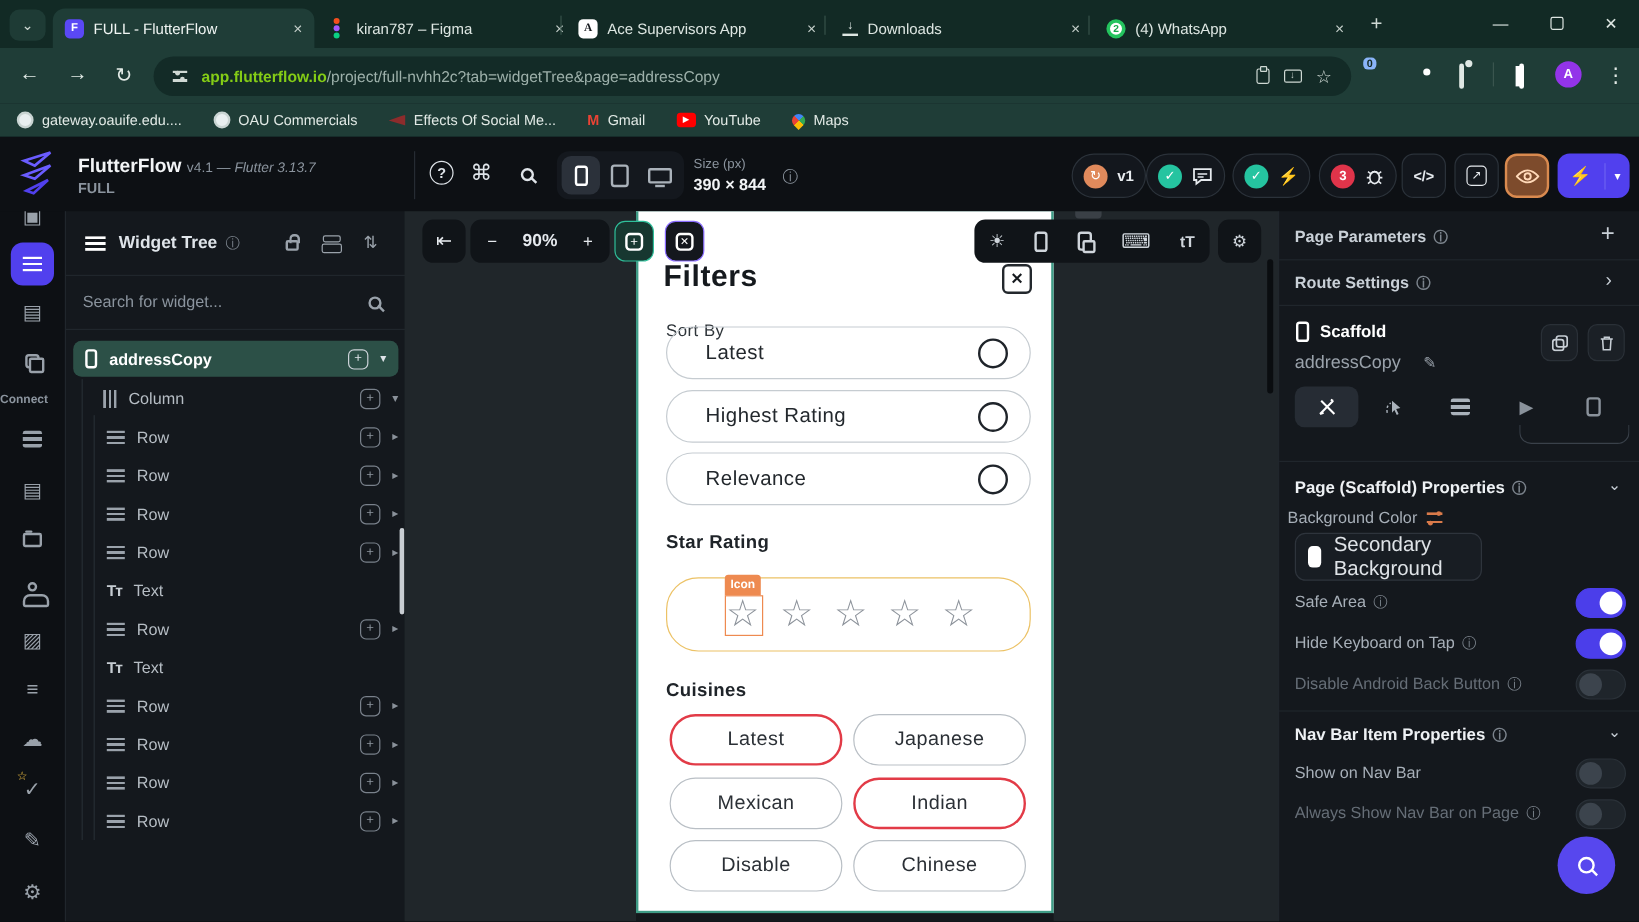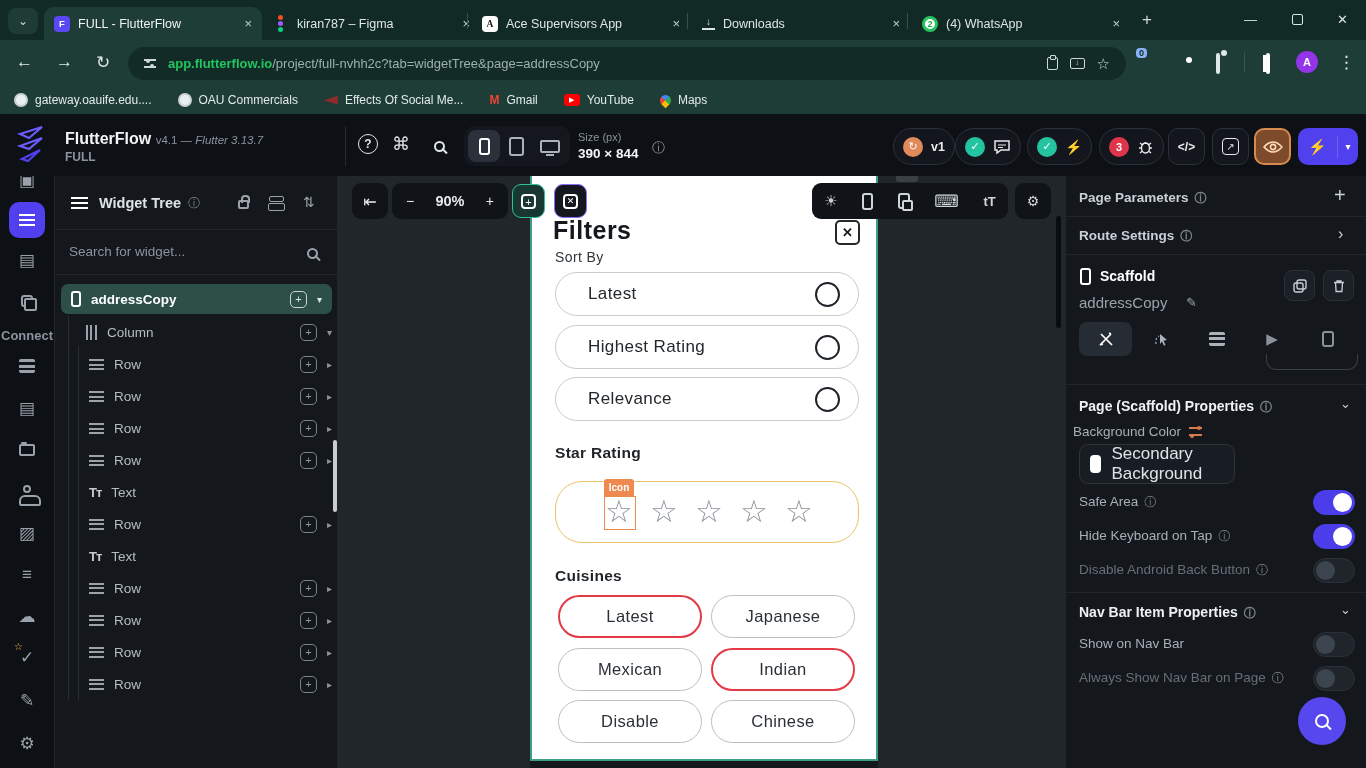--- a/index.html
+++ b/index.html
@@ -22,21 +22,21 @@
   .fv.wa{background:#fff;border:3px solid #24c35e;border-radius:50%;color:#17a74a;font-size:8.5px}
   .newtab{position:absolute;left:1142px;top:10px;font-size:17px;color:#cfd9d4}
   .winbtn{position:absolute;top:12px;font-size:13px;color:#dde6e2}
   .maxico{position:absolute;top:14px;width:11px;height:11px;border:1.5px solid #dde6e2;border-radius:2px}
   #toolbar{position:absolute;left:0;top:40px;width:1366px;height:46px;background:#1f3d37}
   .navic{position:absolute;top:52px;font-size:17px;color:#e2eae6}
   #urlpill{position:absolute;left:128px;top:47px;width:998px;height:33px;border-radius:17px;background:#132b27;display:flex;align-items:center;padding:0 16px;gap:12px}
   .tune{width:12px;height:10px;background:linear-gradient(#cfd9d4 0 2px,transparent 2px 7px,#cfd9d4 7px 9px,transparent 9px);position:relative}
   .tune::after{content:"";position:absolute;left:2px;top:0;width:4px;height:4px;border-radius:50%;background:#cfd9d4;box-shadow:4px 5px 0 #cfd9d4}
   .url{font-size:13px;white-space:nowrap;overflow:hidden;flex:1}
-  .url b{color:#22c55e;font-weight:bold}
+  .url b{color:#84cc16;font-weight:bold}
   .url span{color:#9db0aa}
   .clip{width:11px;height:13px;border:1.5px solid #cfd9d4;border-radius:2px;position:relative}
   .clip::before{content:"";position:absolute;left:2px;top:-3px;width:4px;height:3px;background:#1f3d37;border:1.5px solid #cfd9d4;border-radius:1px}
   .mon{width:15px;height:11px;border:1.5px solid #cfd9d4;border-radius:2px;text-align:center;font-size:8px;line-height:8px;color:#cfd9d4}
   .staric{font-size:15px;color:#cfd9d4}
   .extc{position:relative;width:18px;height:18px;border-radius:50%;background:conic-gradient(#4285f4,#ea4335,#fbbc05,#34a853,#4285f4)}
   .extb{position:absolute;right:-7px;bottom:-5px;background:#8ab4f8;color:#13271f;font-size:9px;font-weight:bold;border-radius:4px;padding:0 3px}
   .keep{width:18px;height:18px;border-radius:4px;background:#f6b900;position:relative}
   .keep::after{content:"";position:absolute;left:6px;top:4px;width:6px;height:6px;border-radius:50%;background:#fff}
   .puz{width:15px;height:15px;border:2px solid #dfe8e4;border-radius:3px;position:relative}
@@ -85,21 +85,21 @@
   .rico{position:absolute;left:15px;width:24px;height:24px;color:#99a1aa;font-size:17px;display:flex;align-items:center;justify-content:center}
   .rsel{position:absolute;left:9px;width:36px;height:36px;background:#5140ee;border-radius:10px;display:flex;align-items:center;justify-content:center}
   .bars{width:16px;height:12px;background:linear-gradient(#fff 0 2px,transparent 2px 5px,#fff 5px 7px,transparent 7px 10px,#fff 10px 12px)}
   .lnk{width:12px;height:12px;border:2px solid #99a1aa;border-radius:3px;position:relative}
   .lnk::after{content:"";position:absolute;right:-6px;bottom:-6px;width:9px;height:9px;border:2px solid #99a1aa;border-radius:2px;background:#0d1014}
   .dbico{width:16px;height:14px;background:linear-gradient(#99a1aa 0 3px,transparent 3px 5.5px,#99a1aa 5.5px 8.5px,transparent 8.5px 11px,#99a1aa 11px 14px);border-radius:2px}
   .folder{width:16px;height:12px;border:2px solid #99a1aa;border-radius:2px;position:relative}
   .folder::before{content:"";position:absolute;top:-4px;left:0;width:6px;height:2px;background:#99a1aa;border-radius:1px}
   .team{width:8px;height:8px;border:2px solid #99a1aa;border-radius:50%;position:relative;margin-top:-4px}
   .team::after{content:"";position:absolute;left:-6px;top:8px;width:18px;height:7px;border:2px solid #99a1aa;border-radius:6px 6px 2px 2px}
-  .conlab{position:absolute;left:0;width:54px;text-align:center;font-size:13px;font-weight:bold;color:#8b949e}
+  .conlab{position:absolute;left:0;width:54px;text-align:left;font-size:10px;font-weight:bold;color:#8b949e}
   .stbadge{position:absolute;left:-6px;top:-6px;font-size:10px;color:#f5c242}
   
   #tree{position:absolute;left:54px;top:176px;width:283px;height:592px;background:#14181d;border-left:1px solid #20262c}
   .wth{position:absolute;left:0;top:0;width:283px;height:54px;border-bottom:1px solid #20262c}
   .wtt{position:absolute;left:44px;top:19px;font-size:14.5px;font-weight:bold;color:#dfe4e9}
   .lock{position:absolute;width:11px;height:9px;border:2px solid #9aa2ab;border-radius:2px}
   .lock::before{content:"";position:absolute;top:-7px;left:1px;width:5px;height:6px;border:2px solid #9aa2ab;border-bottom:none;border-radius:4px 4px 0 0}
   .layers{position:absolute;width:15px;height:6px;border:1.6px solid #9aa2ab;border-radius:2px}
   .layers::after{content:"";position:absolute;left:-1.6px;top:6px;width:15px;height:6px;border:1.6px solid #9aa2ab;border-radius:2px}
   .search{position:absolute;left:14px;top:62px;width:230px;height:26px;background:transparent;border:none;outline:none;color:#cfd5db;font-size:13.5px;font-family:"Liberation Sans",sans-serif}
@@ -461,21 +461,21 @@
 
 
 <div id="canvas">
   <div class="clipfrag"></div>
 
   <div id="phone">
     <div class="ph-title">Filters</div>
     <div class="ph-x">
         <span>✕</span>
       </div>
-    <div class="ph-sub" style="top:73px">Sort By</div>
+    <div class="ph-sub" style="top:91px">Sort By</div>
 
     <div class="optpill" style="top:96px">
         <span class="lab">Latest</span>
         <span class="radio"></span>
       </div>
     <div class="optpill" style="top:149px">
         <span class="lab">Highest Rating</span>
         <span class="radio"></span>
       </div>
     <div class="optpill" style="top:201px">

